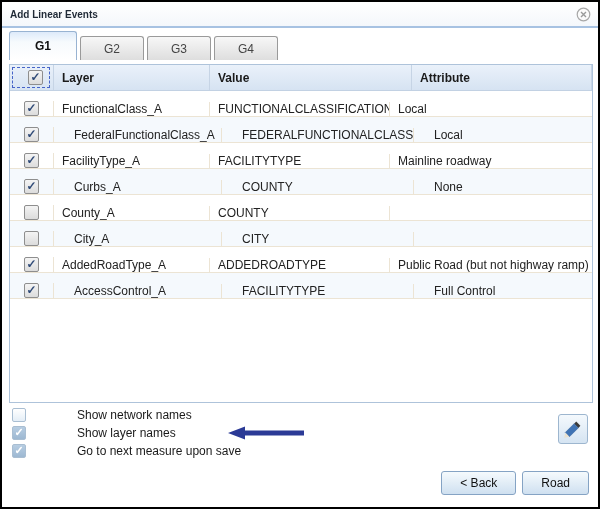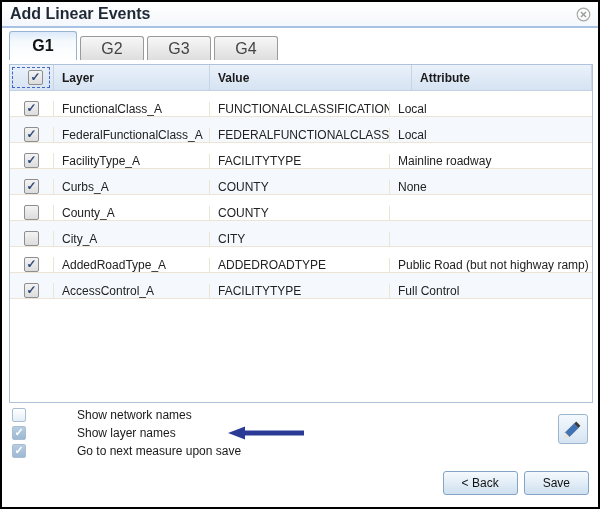--- a/index.html
+++ b/index.html
@@ -6,46 +6,46 @@
   *{box-sizing:border-box;}
   body{font-family:"Liberation Sans", sans-serif;}
   .dialog{
     position:relative;width:600px;height:509px;border:2px solid #000;background:#fff;overflow:hidden;
   }
   
   .titlebar{
     position:relative;height:26px;background:linear-gradient(#ffffff,#f4f7fb);
     border-bottom:2px solid #a7c2e2;display:flex;align-items:center;padding:0 8px;
   }
-  .titlebar .title{font-size:16px;font-weight:bold;color:#1f2936;}
+  .titlebar .title{font-size:10px;font-weight:bold;color:#1f2936;}
   .close-btn{position:absolute;right:7px;top:5px;width:15px;height:15px;cursor:pointer;opacity:.85;}
   
   .tabstrip{display:flex;align-items:flex-end;padding:4px 0 0 7px;height:32px;}
   .tab{
     width:64px;height:24px;margin-right:3px;border:1px solid #9a9a9a;border-bottom:none;
     border-radius:3px 3px 0 0;background:linear-gradient(#f7f7f7,#dedede);
-    display:flex;align-items:center;justify-content:center;font-size:16px;color:#444;cursor:pointer;
+    display:flex;align-items:center;justify-content:center;font-size:12px;color:#444;cursor:pointer;
   }
   .tab.active{
     width:68px;height:29px;border:1px solid #98b3d2;border-bottom:none;
     background:linear-gradient(#ddeafa 0%, #f6fafd 35%, #ffffff 100%);
     color:#111;font-weight:bold;
   }
   
   .grid{
     position:absolute;left:7px;top:62px;width:584px;height:339px;
     border:1px solid #aec3da;background:#fff;
   }
   .grid-header{
     display:flex;height:26px;background:linear-gradient(#eaf1fa,#d6e3f2);
     border-bottom:1px solid #c2d1e3;font-size:12px;font-weight:bold;color:#1a1a1a;
   }
   .grid-header .hcell{display:flex;align-items:center;padding-left:8px;border-right:1px solid #c6d4e5;position:relative;}
   .grid-row{display:flex;height:26px;border-bottom:1px solid #ece4d4;font-size:12px;color:#222;background:#fff;align-items:flex-end;}
-  .grid-row.alt{background:#f5f9fd;}
+  .grid-row.alt{background:#f5f9fd;gap:12px;}
   .cell{display:flex;align-items:center;padding-left:8px;border-right:1px solid #ece4d4;overflow:hidden;white-space:nowrap;}
   .c-check{width:44px;justify-content:center;padding-left:0;}
   .c-layer{width:156px;}
   .c-attr{width:180px;}
   .c-value{flex:1;border-right:none;}
   .c-value.empty{background:#e9e8e5;}
   .focus-dash{position:absolute;left:2px;top:2px;right:3px;bottom:2px;border:1px dashed #4664c8;}
   
   .gcheck{
     width:15px;height:15px;border:1px solid #8e8e8e;border-radius:2px;
@@ -200,16 +200,16 @@
       <svg width="20" height="20" viewBox="0 0 20 20">
         <polygon points="13.2,2.6 17.4,6.8 15.3,8.9 11.1,4.7" fill="#3a3a3a"></polygon>
         <polygon points="11.1,4.7 15.3,8.9 6.4,17.8 2.2,13.6" fill="#3f73b4" stroke="#2e5a94" stroke-width="0.5"></polygon>
         <polygon points="2.2,13.6 6.4,17.8 1.2,19 " fill="#e9e1cf"></polygon>
       </svg>
     </span>
   </div>
 
   <div class="footer">
     <div class="btn">&lt; Back</div>
-    <div class="btn">Save</div>
+    <div class="btn">Road</div>
   </div>
 
 </div>
 
 </body></html>

